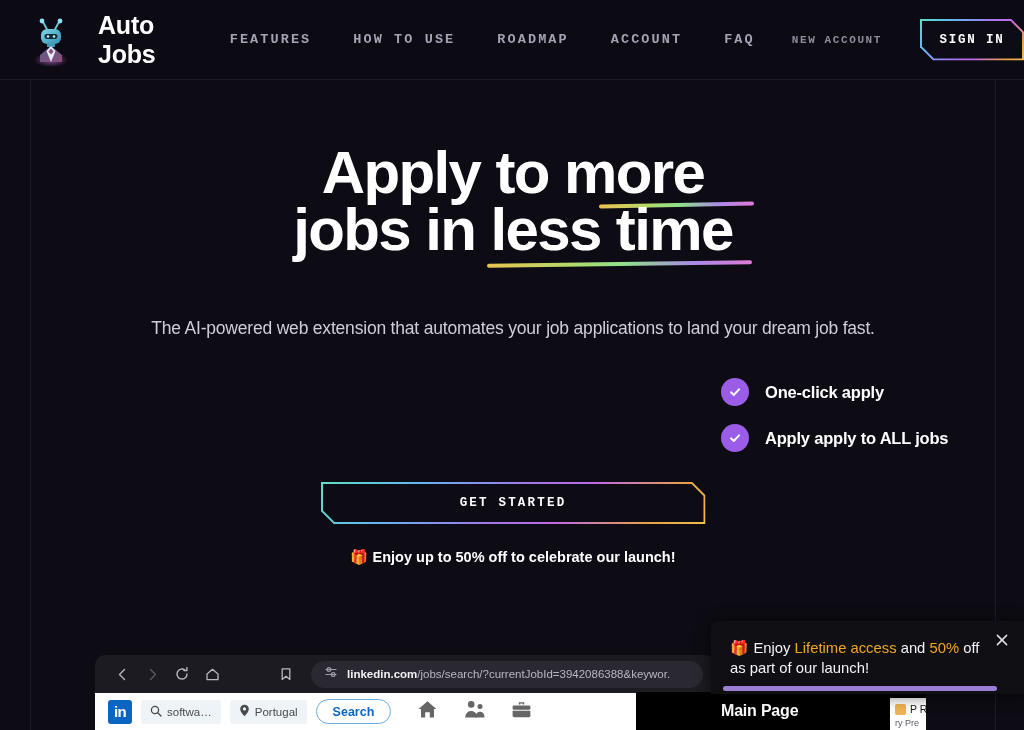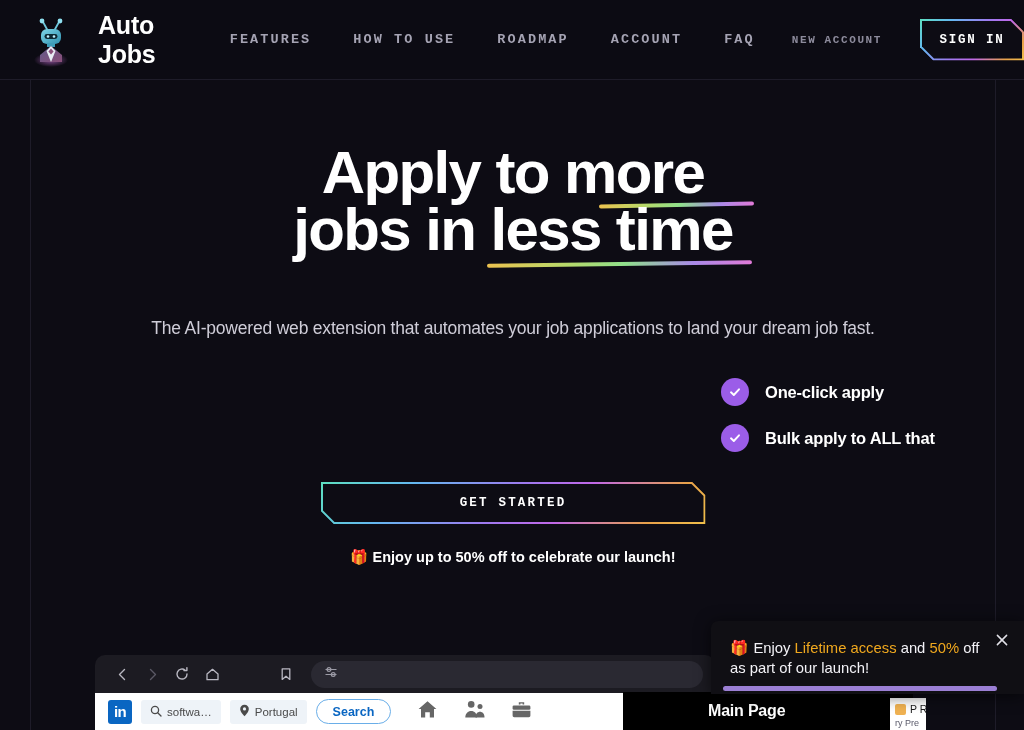--- a/index.html
+++ b/index.html
@@ -197,21 +197,21 @@
   }
   .li-search-btn {
     height:25px; border:1px solid #6aaee8; border-radius:13px;
     padding:0 16px; display:flex; align-items:center;
     font-size:12.5px; font-weight:bold; color:#0a66c2;
   }
   .li-icons { display:flex; gap:26px; margin-left:17px; color:#666666; }
 
   
   .ext-panel {
-    position:absolute; left:623px; top:692px;
+    position:absolute; left:636px; top:692px;
     width:290px; height:38px;
     background:#000000; z-index:5;
     display:flex; align-items:center; padding-left:85px;
   }
   .ext-title {
     font-size:16px; font-weight:bold; color:#ffffff; letter-spacing:-0.2px;
   }
   .side-card {
     position:absolute; left:890px; top:698px;
     width:36px; height:32px; background:#ffffff;
@@ -339,21 +339,21 @@
           </svg>
         </span>
         <span class="feature-label">One-click apply</span>
       </div>
       <div class="feature-row">
         <span class="check">
           <svg width="14" height="14" viewBox="0 0 14 14">
             <path d="M3 7.3 L5.8 10 L11 4.3" stroke="#ffffff" stroke-width="1.9" fill="none" stroke-linecap="round" stroke-linejoin="round"></path>
           </svg>
         </span>
-        <span class="feature-label">Bulk apply to ALL that</span>
+        <span class="feature-label">Apply apply to ALL jobs</span>
       </div>
     </div>
 
     <div class="grad-btn cta">
       <span>GET STARTED</span>
     </div>
 
     <div class="promo">
       <span class="gift">🎁</span><span>Enjoy up to 50% off to celebrate our launch!</span>
     </div>
@@ -389,20 +389,21 @@
       </div>
       <div class="urlbar">
         <span style="color:#9c9bA6;flex:0 0 auto;">
           <svg width="14" height="14" viewBox="0 0 14 14">
             <line x1="1.5" y1="4.5" x2="12.5" y2="4.5" stroke="currentColor" stroke-width="1.2"></line>
             <line x1="1.5" y1="9.5" x2="12.5" y2="9.5" stroke="currentColor" stroke-width="1.2"></line>
             <circle cx="5" cy="4.5" r="1.9" fill="none" stroke="currentColor" stroke-width="1.2"></circle>
             <circle cx="9.2" cy="9.5" r="1.9" fill="none" stroke="currentColor" stroke-width="1.2"></circle>
           </svg>
         </span>
+        <span class="url-text"><b>linkedin.com</b><span>/jobs/search/?currentJobId=3942086388&amp;keywor.</span></span>
       </div>
     </div>
 
     <div class="li-bar">
       <div class="li-logo">in</div>
       <div class="li-field">
         <span>
           <svg width="12" height="12" viewBox="0 0 12 12">
             <circle cx="5" cy="5" r="3.6" fill="none" stroke="#4a4a4a" stroke-width="1.3"></circle>
             <line x1="7.7" y1="7.7" x2="11" y2="11" stroke="#4a4a4a" stroke-width="1.3" stroke-linecap="round"></line>

